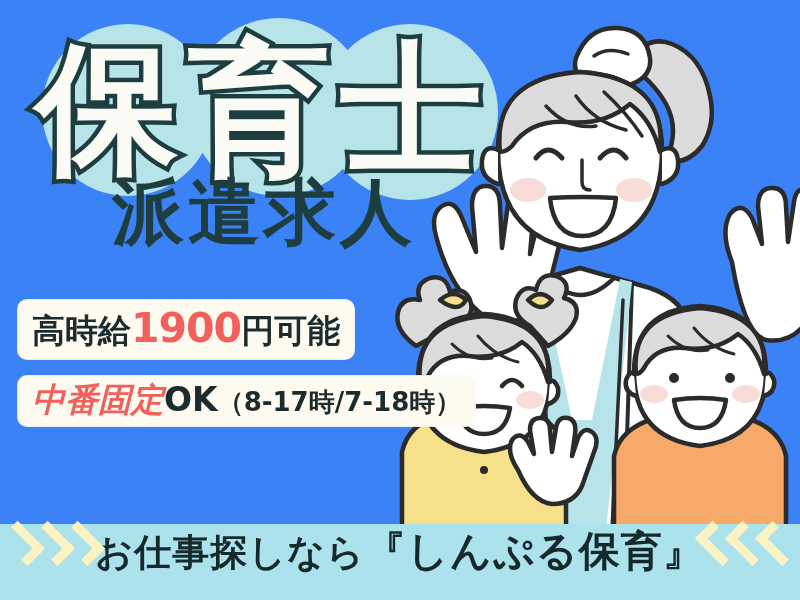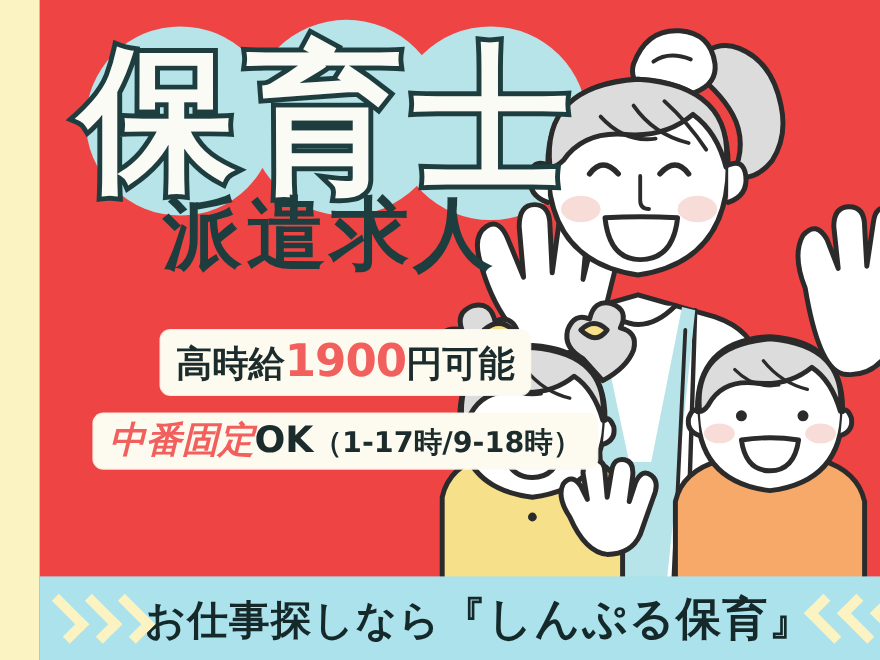--- a/index.html
+++ b/index.html
@@ -1,21 +1,21 @@
 <!DOCTYPE html>
 <html><head>
 <meta charset="utf-8">
 <style>
   html,body{margin:0;padding:0;}
   body{
     width:800px;height:600px;overflow:hidden;
     font-family:"DejaVu Sans","Liberation Sans",sans-serif;
     background:#fbf3c2;position:relative;
   }
-  #banner{position:absolute;inset:0;background:#ef4444;overflow:hidden;margin-left:36px;}
+  #banner{position:absolute;inset:0;background:#3b82f6;overflow:hidden;}
 
   
   .circles{position:absolute;left:0;top:0;width:520px;height:210px;}
   .circle{position:absolute;border-radius:50%;background:#b7e4e9;}
   .c1{left:42px;top:24px;width:172px;height:172px;}
   .c2{left:190px;top:18px;width:178px;height:178px;}
   .c3{left:322px;top:24px;width:176px;height:176px;}
 
   
   .headline{
@@ -38,26 +38,26 @@
   .badge{
     display:inline-block;background:#fdfbef;border-radius:9px;
     padding:5px 14px 7px 14px;margin-bottom:17px;
     font-size:33px;line-height:1.15;font-weight:700;letter-spacing:0px;
     color:#1c2b2c;white-space:nowrap;
     box-shadow:0 0 0 1px rgba(253,251,239,.9);
   }
   .badge .hl{color:#f2605e;font-style:italic;}
   .badge .num{color:#f2605e;font-size:41px;letter-spacing:-1px;}
   .badge .paren{font-size:26px;}
-  .badge-row{display:block;text-align:center;}
+  .badge-row{display:block;}
 
   
   .bottombar{
     position:absolute;left:0;bottom:0;width:800px;height:76px;
-    background:#ace2ec;display:flex;align-items:center;justify-content:center;
+    background:#ace2ec;display:flex;align-items:flex-start;justify-content:center;
   }
   .chevs{display:flex;gap:5px;}
   .chev{
     width:16px;height:30px;
     border-right:9px solid #fbf3c2;border-bottom:9px solid #fbf3c2;
     transform:rotate(-45deg);
   }
   .chev.left{
     border-right:none;border-bottom:none;
     border-left:9px solid #fbf3c2;border-top:9px solid #fbf3c2;
@@ -194,21 +194,21 @@
   <div class="headline">保育士</div>
   <div class="subhead">派遣求人</div>
 
   <div class="badges">
 
     <div class="badge-row">
       <span class="badge"><span>高時給</span><span class="num">1900</span><span>円可能</span></span>
     </div>
 
     <div class="badge-row">
-      <span class="badge"><span class="hl">中番固定</span><span>OK</span><span class="paren">（1-17時/9-18時）</span></span>
+      <span class="badge"><span class="hl">中番固定</span><span>OK</span><span class="paren">（8-17時/7-18時）</span></span>
     </div>
 
 
   </div>
 
   <div class="bottombar">
     <div class="chevs">
       <div class="chev"></div>
       <div class="chev"></div>
       <div class="chev"></div>

